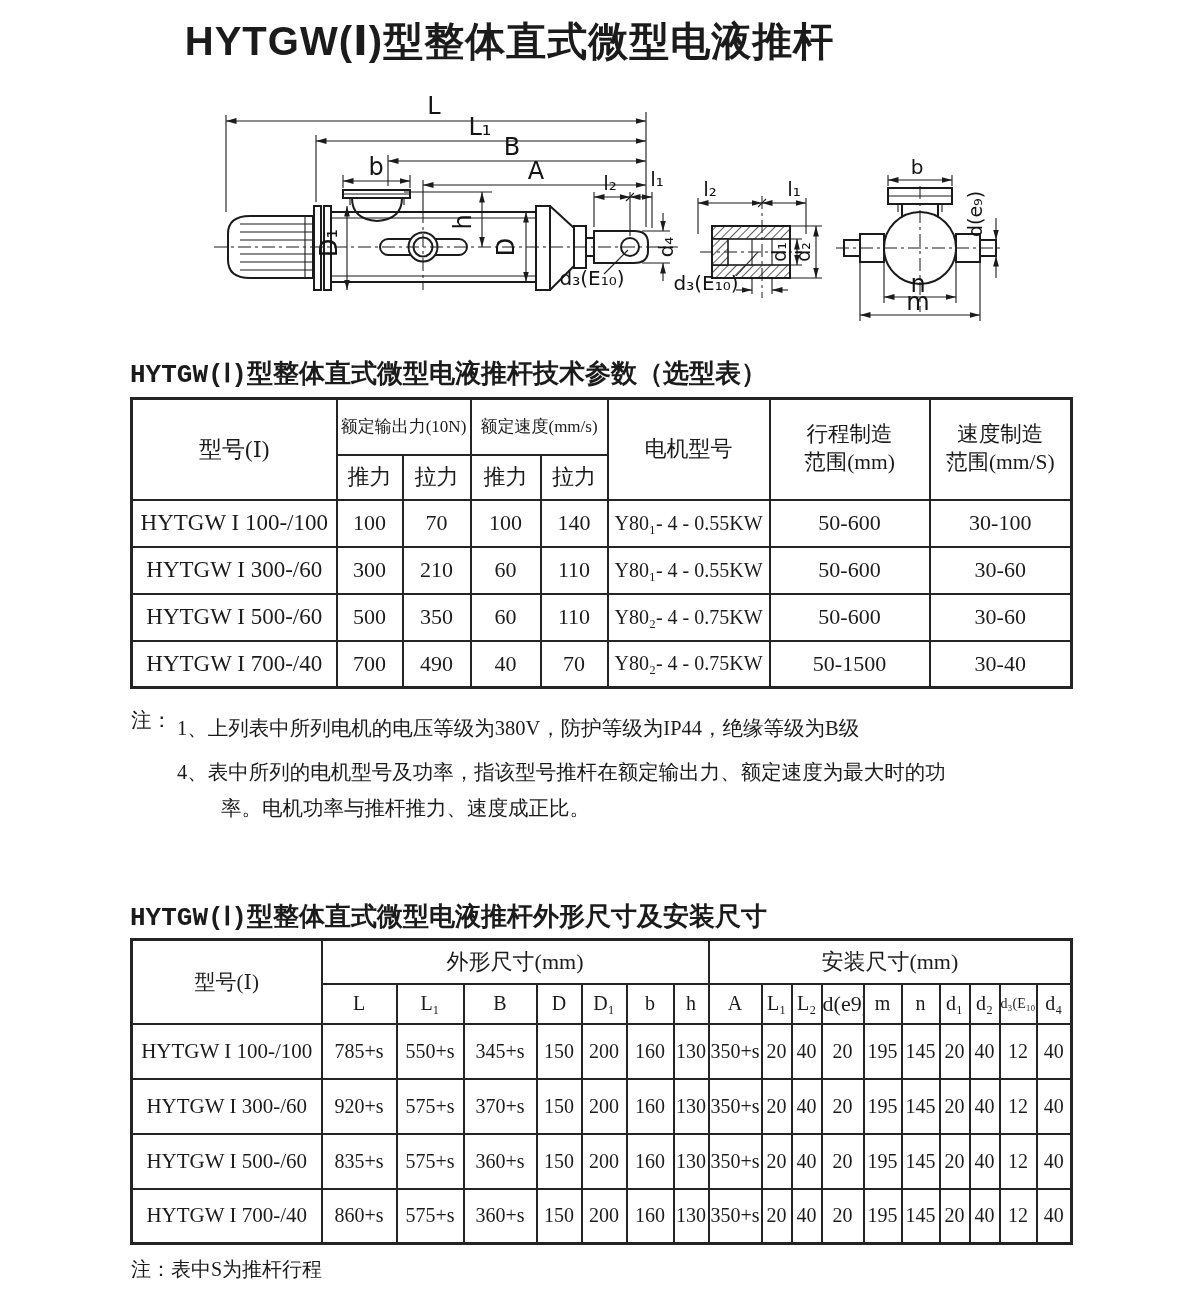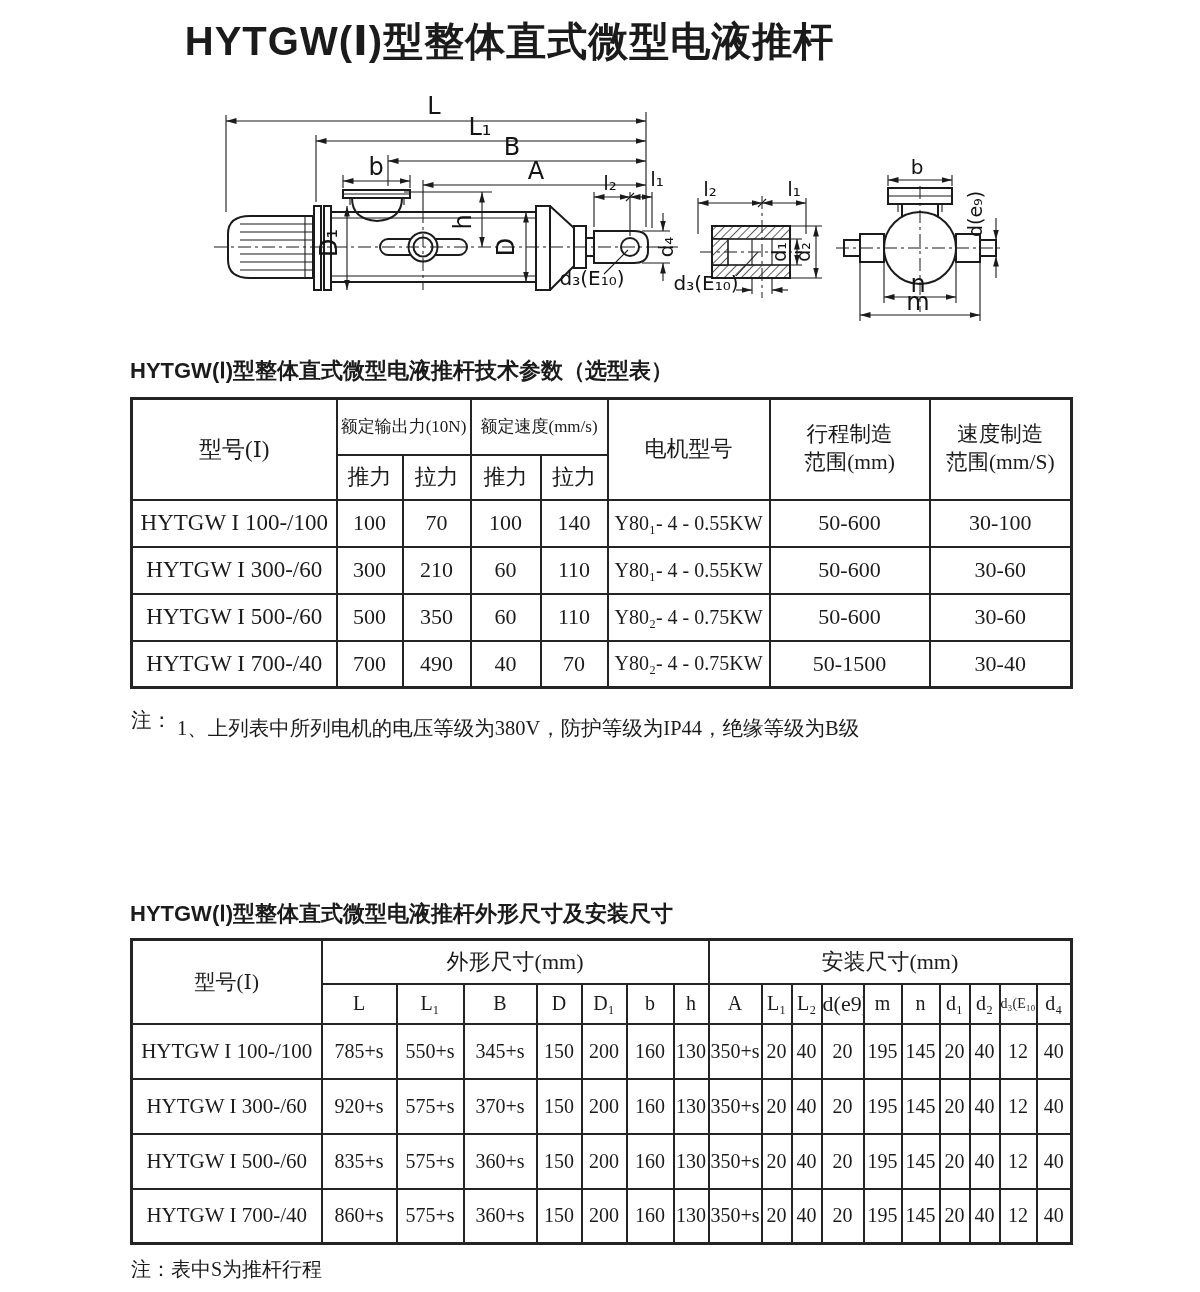--- a/index.html
+++ b/index.html
@@ -9,22 +9,22 @@
     font-family:"Liberation Serif","DejaVu Serif",serif;
     overflow:hidden;
   }
   .abs { position:absolute; }
   #title {
     top:14px; left:0; width:1019px; text-align:center;
     font-family:"Liberation Sans","DejaVu Sans",sans-serif;
     font-weight:bold; font-size:40px; letter-spacing:1px;
   }
   .sec-heading {
-    font-family:Liberation Sans, sans-serif;
-    font-weight:bold; font-size:22px;
+    font-family:Liberation Mono, monospace;
+    font-weight:bold; font-size:26px;
   }
   #sec1 { top:356px; left:130px; }
   #sec2 { top:899px; left:130px;text-align:right; }
 
   svg#drawing { position:absolute; top:90px; left:0; }
   .ol  { fill:none; stroke:#1b1b1b; stroke-width:2; }
   .olw { fill:#ffffff; stroke:#1b1b1b; stroke-width:2; }
   .olh { fill:url(#hatch); stroke:#1b1b1b; stroke-width:1.6; }
   .thin{ fill:none; stroke:#1b1b1b; stroke-width:1.1; }
   .dim { fill:none; stroke:#1b1b1b; stroke-width:1.1;
@@ -280,20 +280,22 @@
     <td>50-1500</td>
     <td>30-40</td>
   </tr>
   </tbody>
 </table>
 
 <div class="abs" id="notes">
   <span class="notes-label">注：</span>
   <div class="notes-items">
     <div class="note-item">1、上列表中所列电机的电压等级为380V，防护等级为IP44，绝缘等级为B级</div>
+    <div class="note-item">4、表中所列的电机型号及功率，指该型号推杆在额定输出力、额定速度为最大时的功
+率。电机功率与推杆推力、速度成正比。</div>
   </div>
 </div>
 
 <div class="abs sec-heading" id="sec2">HYTGW(Ⅰ)型整体直式微型电液推杆外形尺寸及安装尺寸</div>
 
 <table id="dim-table">
   <colgroup>
     <col style="width:190px">
       <col style="width:75px">
       <col style="width:67px">

